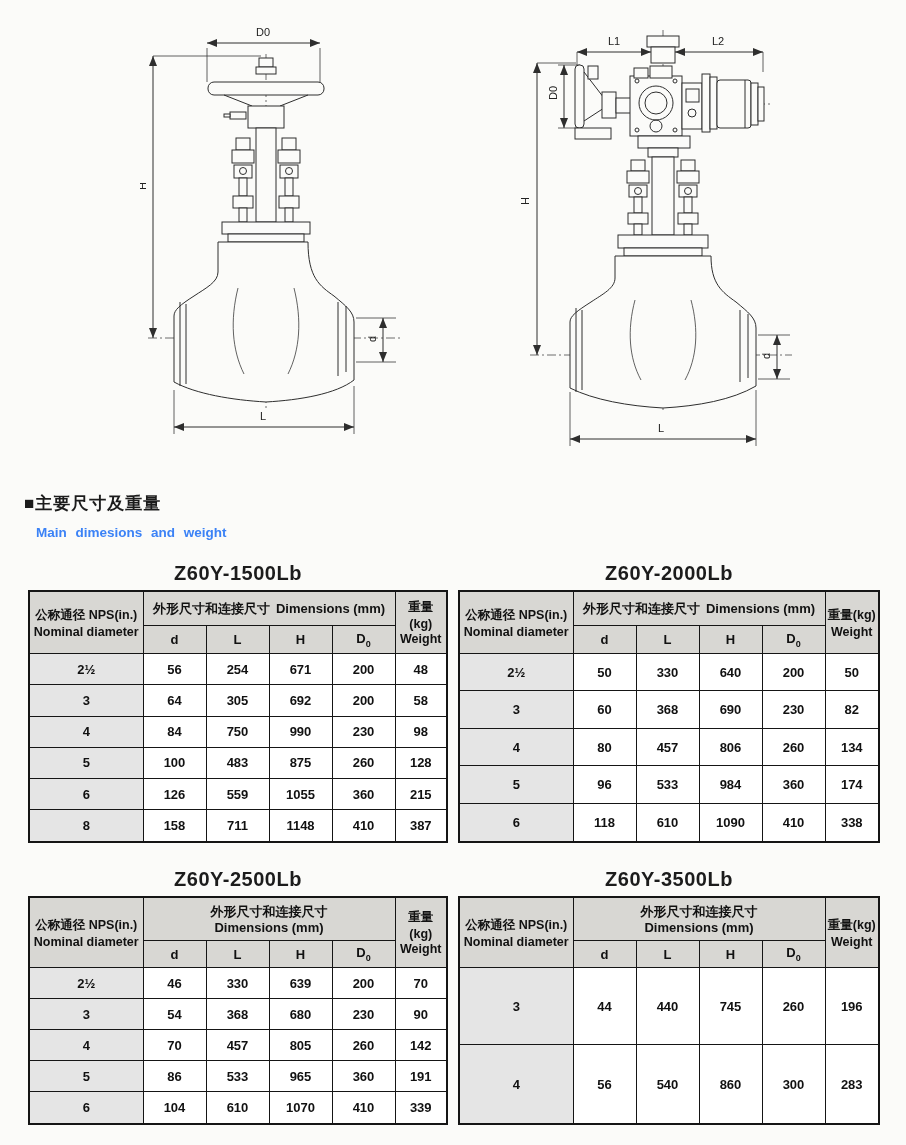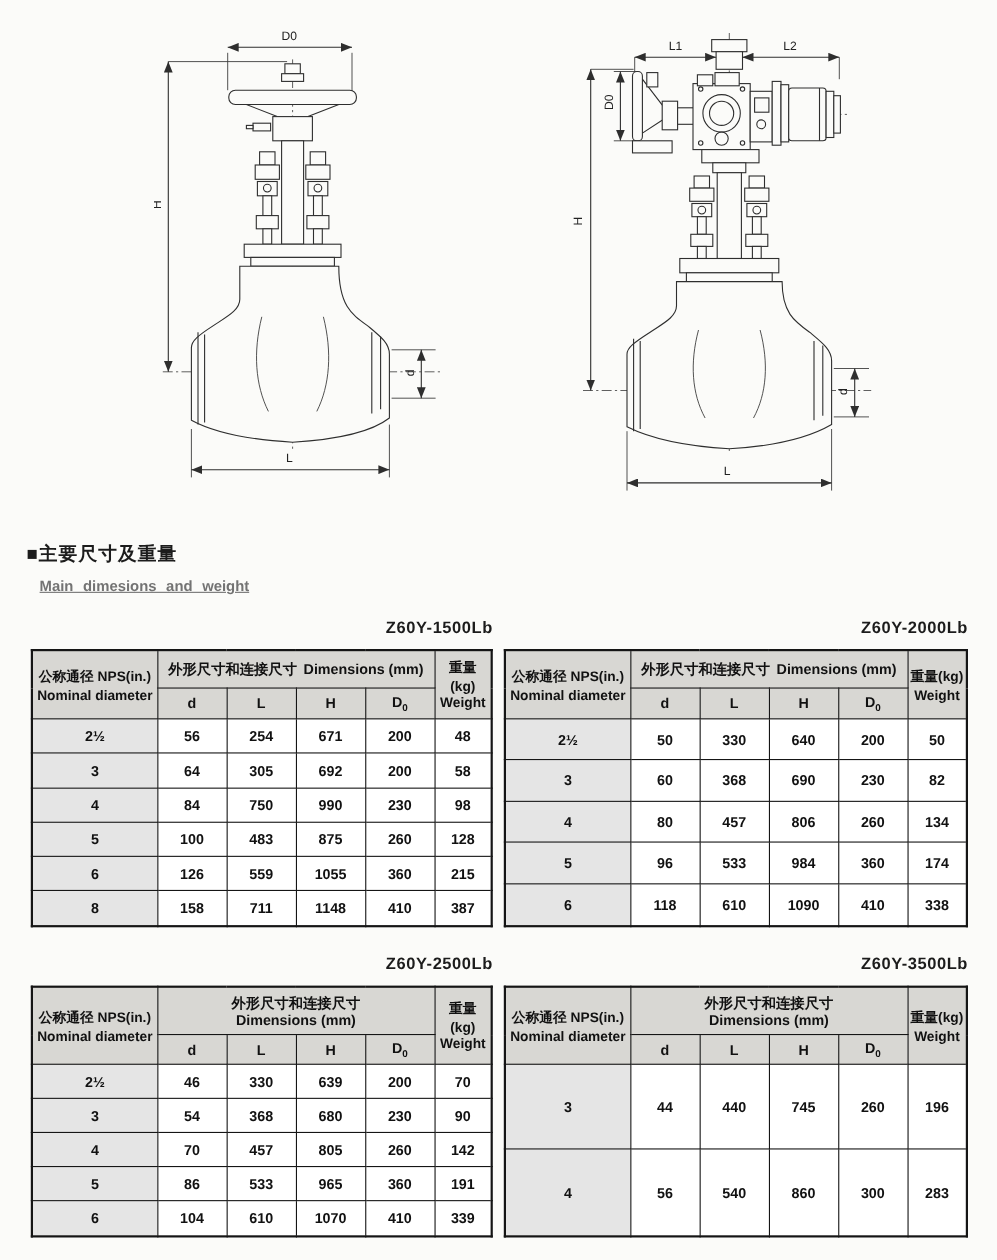--- a/index.html
+++ b/index.html
@@ -10,22 +10,22 @@
   }
   .abs{position:absolute;}
   
   svg text{fill:#222;font-family:"Liberation Sans","DejaVu Sans",sans-serif;font-size:11px;}
   svg .ln{stroke:#2e2e2e;stroke-width:1;fill:none;}
   svg .fl{stroke:#2e2e2e;stroke-width:1;fill:#fbfbf9;}
   svg .cl{stroke:#4a4a4a;stroke-width:0.8;fill:none;stroke-dasharray:9 3 2 3;}
   svg .thin{stroke:#3a3a3a;stroke-width:0.8;fill:none;}
   
   .heading-cn{left:24px;top:492px;font-size:17px;font-weight:bold;letter-spacing:1px;}
-  .heading-en{left:36px;top:525px;font-size:13.5px;font-weight:600;word-spacing:5px;color:#737373;text-decoration:underline;}
-  .tbl-title{position:absolute;text-align:right;font-size:15px;font-weight:600;letter-spacing:.5px;}
+  .heading-en{left:36px;top:525px;font-size:13.5px;font-weight:600;word-spacing:5px;color:#3b82f6;}
+  .tbl-title{position:absolute;text-align:center;font-size:20px;font-weight:600;letter-spacing:.5px;}
   
   table.dim{border-collapse:collapse;table-layout:fixed;background:#fff;
     border:2px solid #151515;font-size:13px;}
   table.dim th,table.dim td{border:1px solid #151515;text-align:center;vertical-align:middle;
     padding:0 2px;font-weight:600;color:#111;}
   table.dim thead th{background:#d8d7d3;font-weight:600;}
   table.dim td.rowhead{background:#e5e5e5;}
   table.dim td{background:#fff;font-size:13px;}
   .hdr-cn{font-size:12.5px;font-weight:600;}
   .hdr-en{font-size:12.5px;font-weight:600;}

